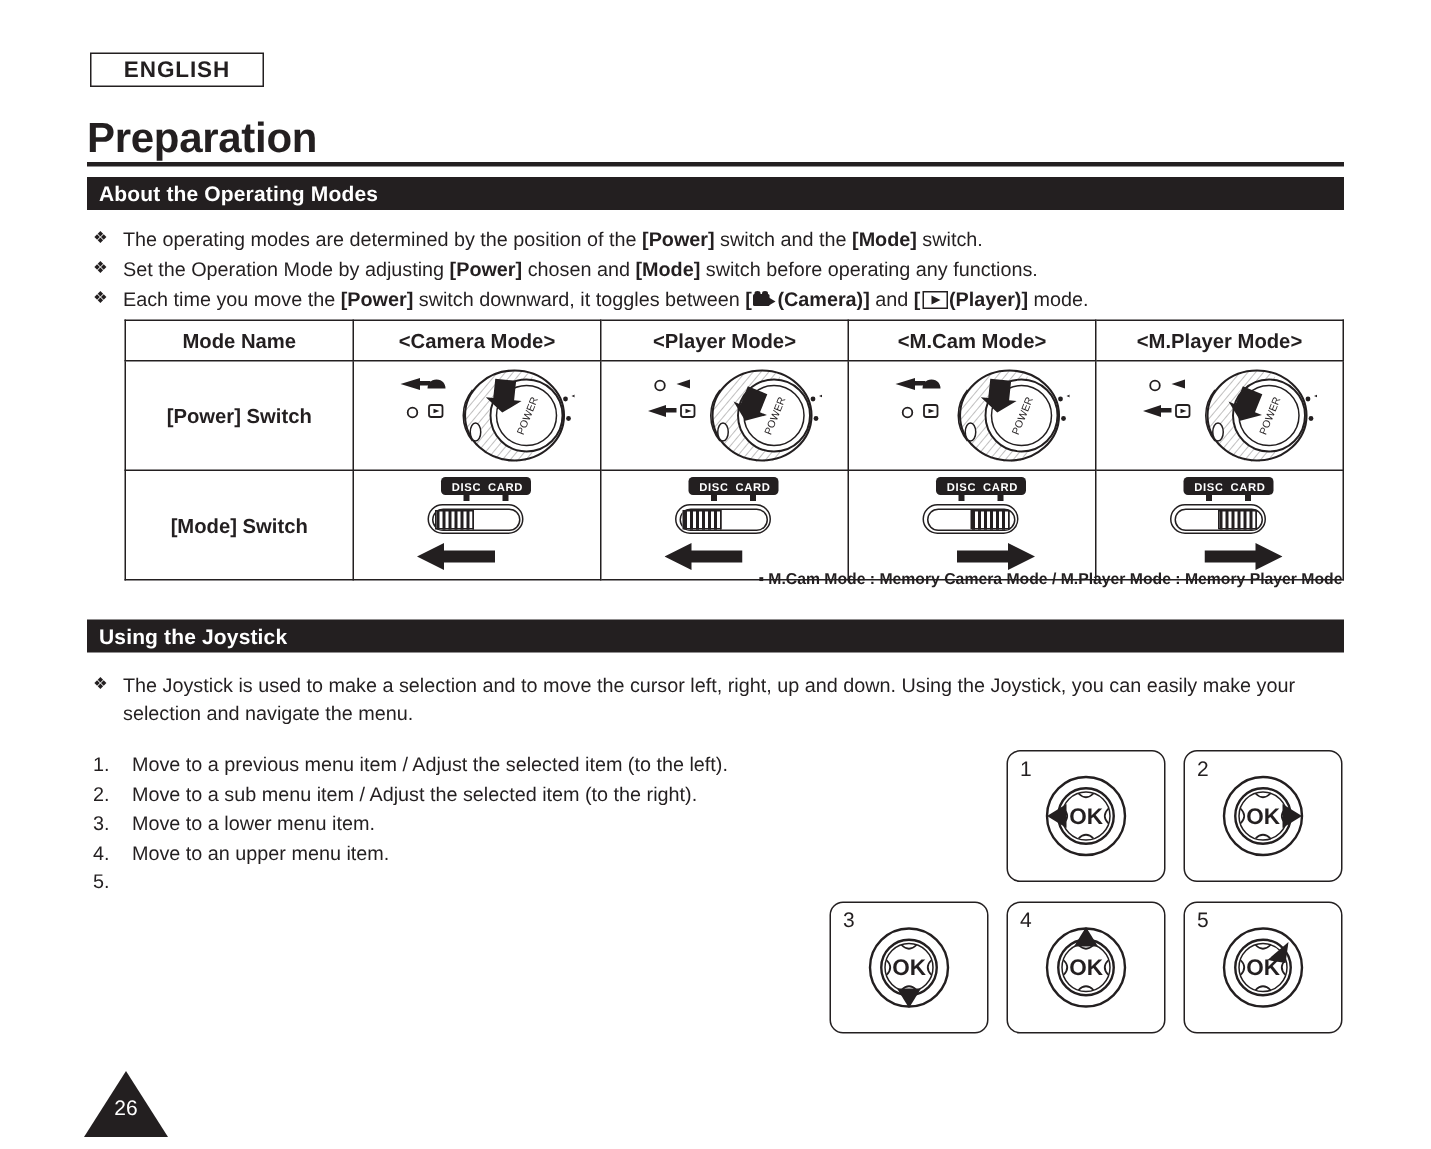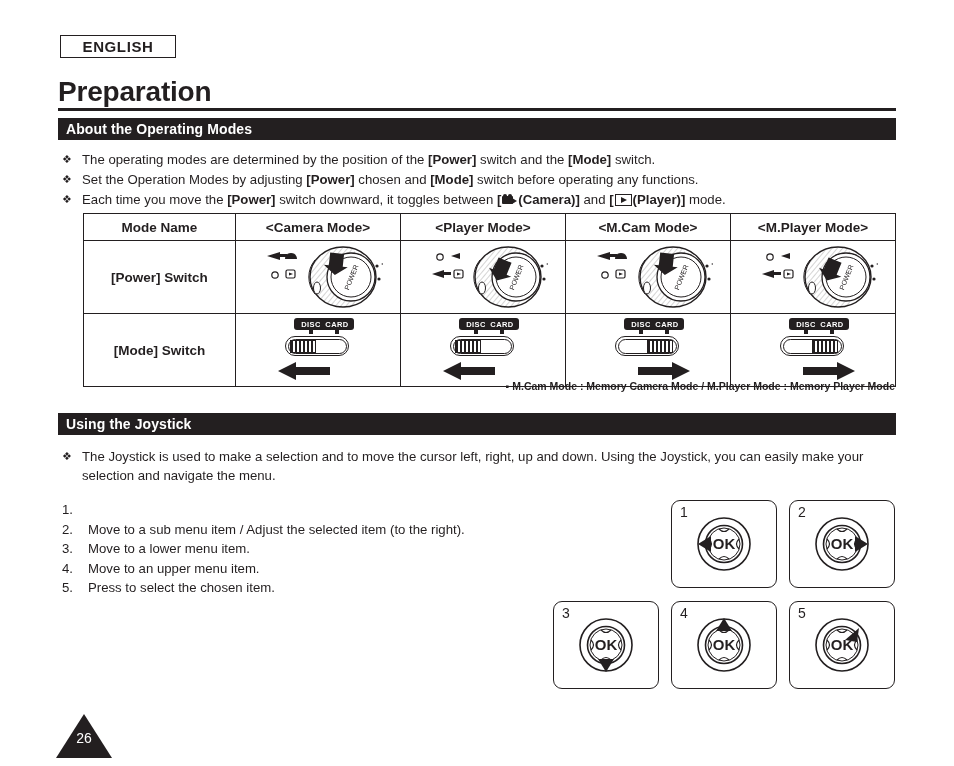--- a/index.html
+++ b/index.html
@@ -323,21 +323,21 @@
 
 <div class="section-bar" id="bar-modes">About the Operating Modes</div>
 
 <div class="bullets" id="modes-bullets">
     <div class="bullet-row">
       <span class="bullet-mark">❖</span>
       <span class="bullet-text"><span>The operating modes are determined by the position of the </span><b>[Power]</b><span> switch and the </span><b>[Mode]</b><span> switch.</span></span>
     </div>
     <div class="bullet-row">
       <span class="bullet-mark">❖</span>
-      <span class="bullet-text"><span>Set the Operation Modes by adjusting </span><b>[Power]</b><span> chosen and </span><b>[Mode]</b><span> switch before operating any functions.</span></span>
+      <span class="bullet-text"><span>Set the Operation Mode by adjusting </span><b>[Power]</b><span> chosen and </span><b>[Mode]</b><span> switch before operating any functions.</span></span>
     </div>
     <div class="bullet-row">
       <span class="bullet-mark">❖</span>
       <span class="bullet-text"><span>Each time you move the </span><b>[Power]</b><span> switch downward, it toggles between </span><b>[</b><span class="inline-cam-icon"><span class="reel1"></span><span class="reel2"></span><span class="body"></span><span class="lens"></span></span><b>(Camera)]</b><span> and </span><b>[</b><span class="inline-play-icon"></span><b>(Player)]</b><span> mode.</span></span>
     </div>
   </div>
 
 <table class="modes-table">
   <colgroup>
     <col class="col-name">
@@ -536,36 +536,36 @@
 <div class="joy-para" id="joy-bullets">
     <div class="bullet-row">
       <span class="bullet-mark">❖</span>
       <span class="bullet-text"><span>The Joystick is used to make a selection and to move the cursor left, right, up and down. Using the Joystick, you can easily make your selection and navigate the menu.</span></span>
     </div>
   </div>
 
 <div class="num-list" id="joy-steps">
     <div class="num-row">
       <span class="num-idx">1.</span>
+      <span>Move to a previous menu item / Adjust the selected item (to the left).</span>
     </div>
     <div class="num-row">
       <span class="num-idx">2.</span>
       <span>Move to a sub menu item / Adjust the selected item (to the right).</span>
     </div>
     <div class="num-row">
       <span class="num-idx">3.</span>
       <span>Move to a lower menu item.</span>
     </div>
     <div class="num-row">
       <span class="num-idx">4.</span>
       <span>Move to an upper menu item.</span>
     </div>
     <div class="num-row">
       <span class="num-idx">5.</span>
-      <span>Press to select the chosen item.</span>
     </div>
   </div>
 
 <div id="joy-cards">
     <div class="joy-card" id="joy-1">
       <div class="idx">1</div>
       <div class="stick">
   <svg width="78" height="78" viewBox="0 0 78 78">
     <circle cx="39" cy="39" r="26" fill="#ffffff" stroke="#231f20" stroke-width="1.6"></circle>
     <circle cx="39" cy="39" r="18.5" fill="#ffffff" stroke="#231f20" stroke-width="1.6"></circle>

